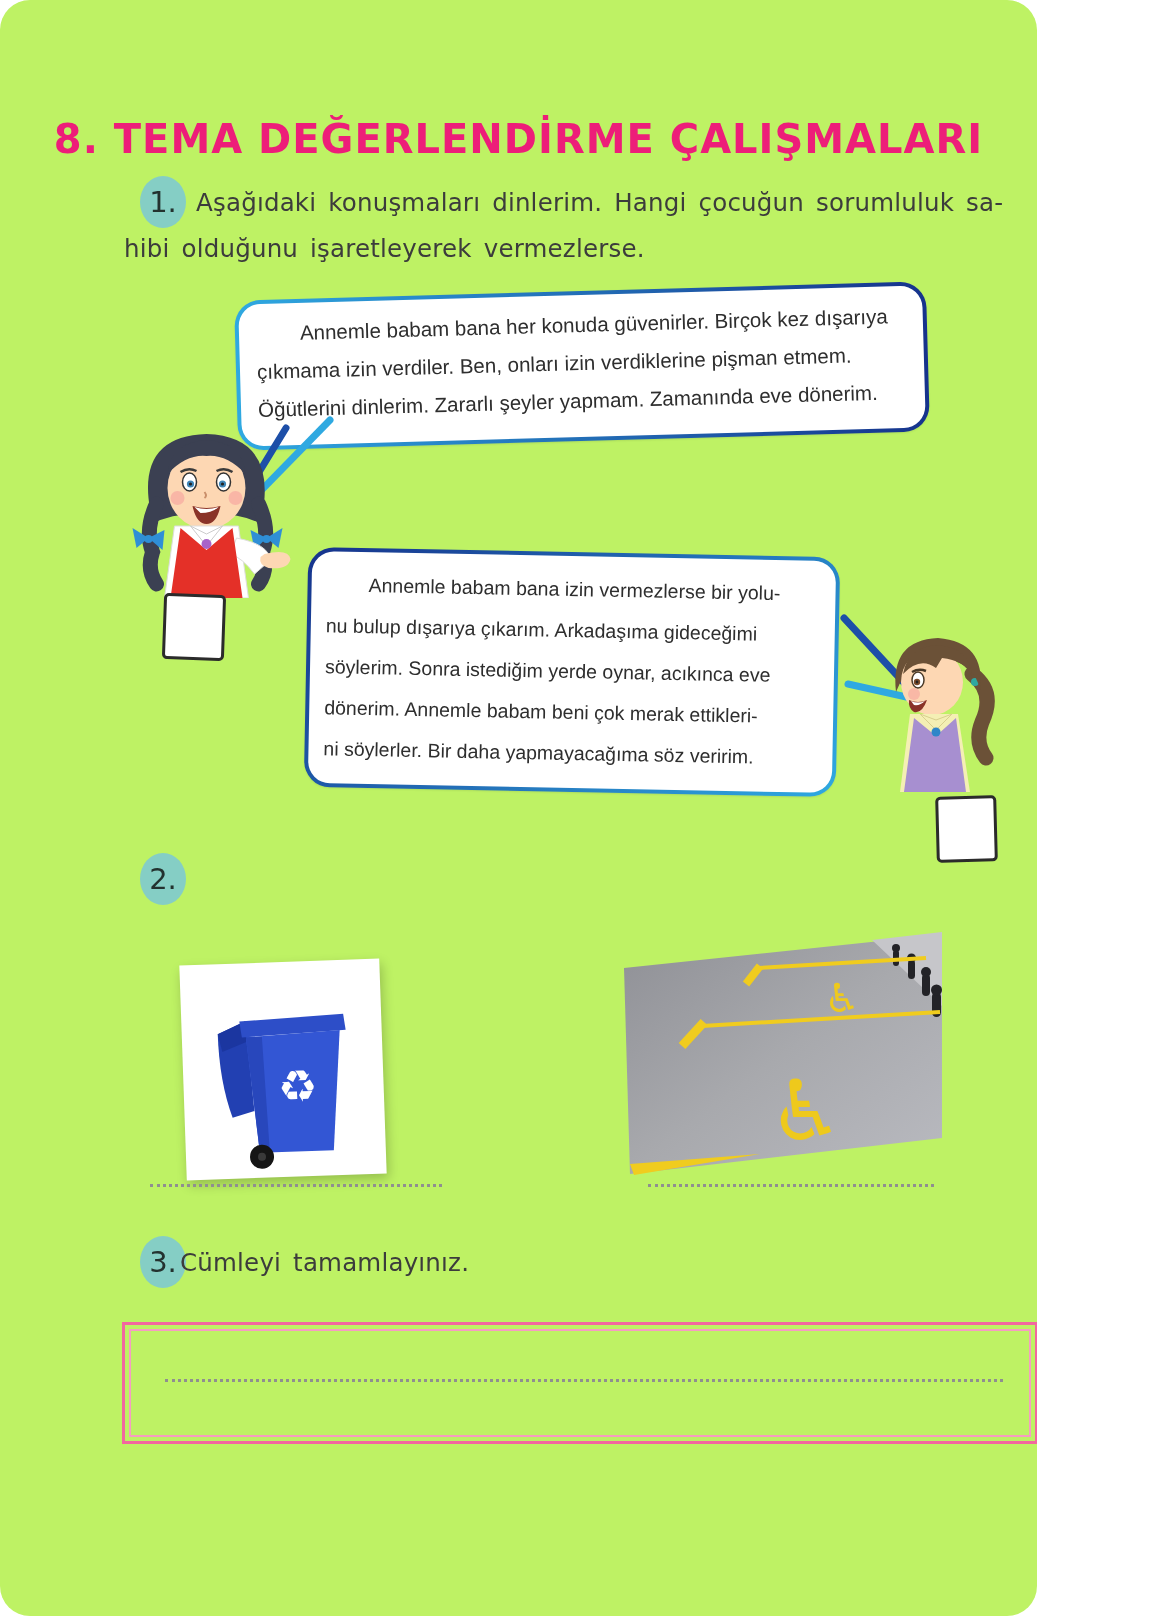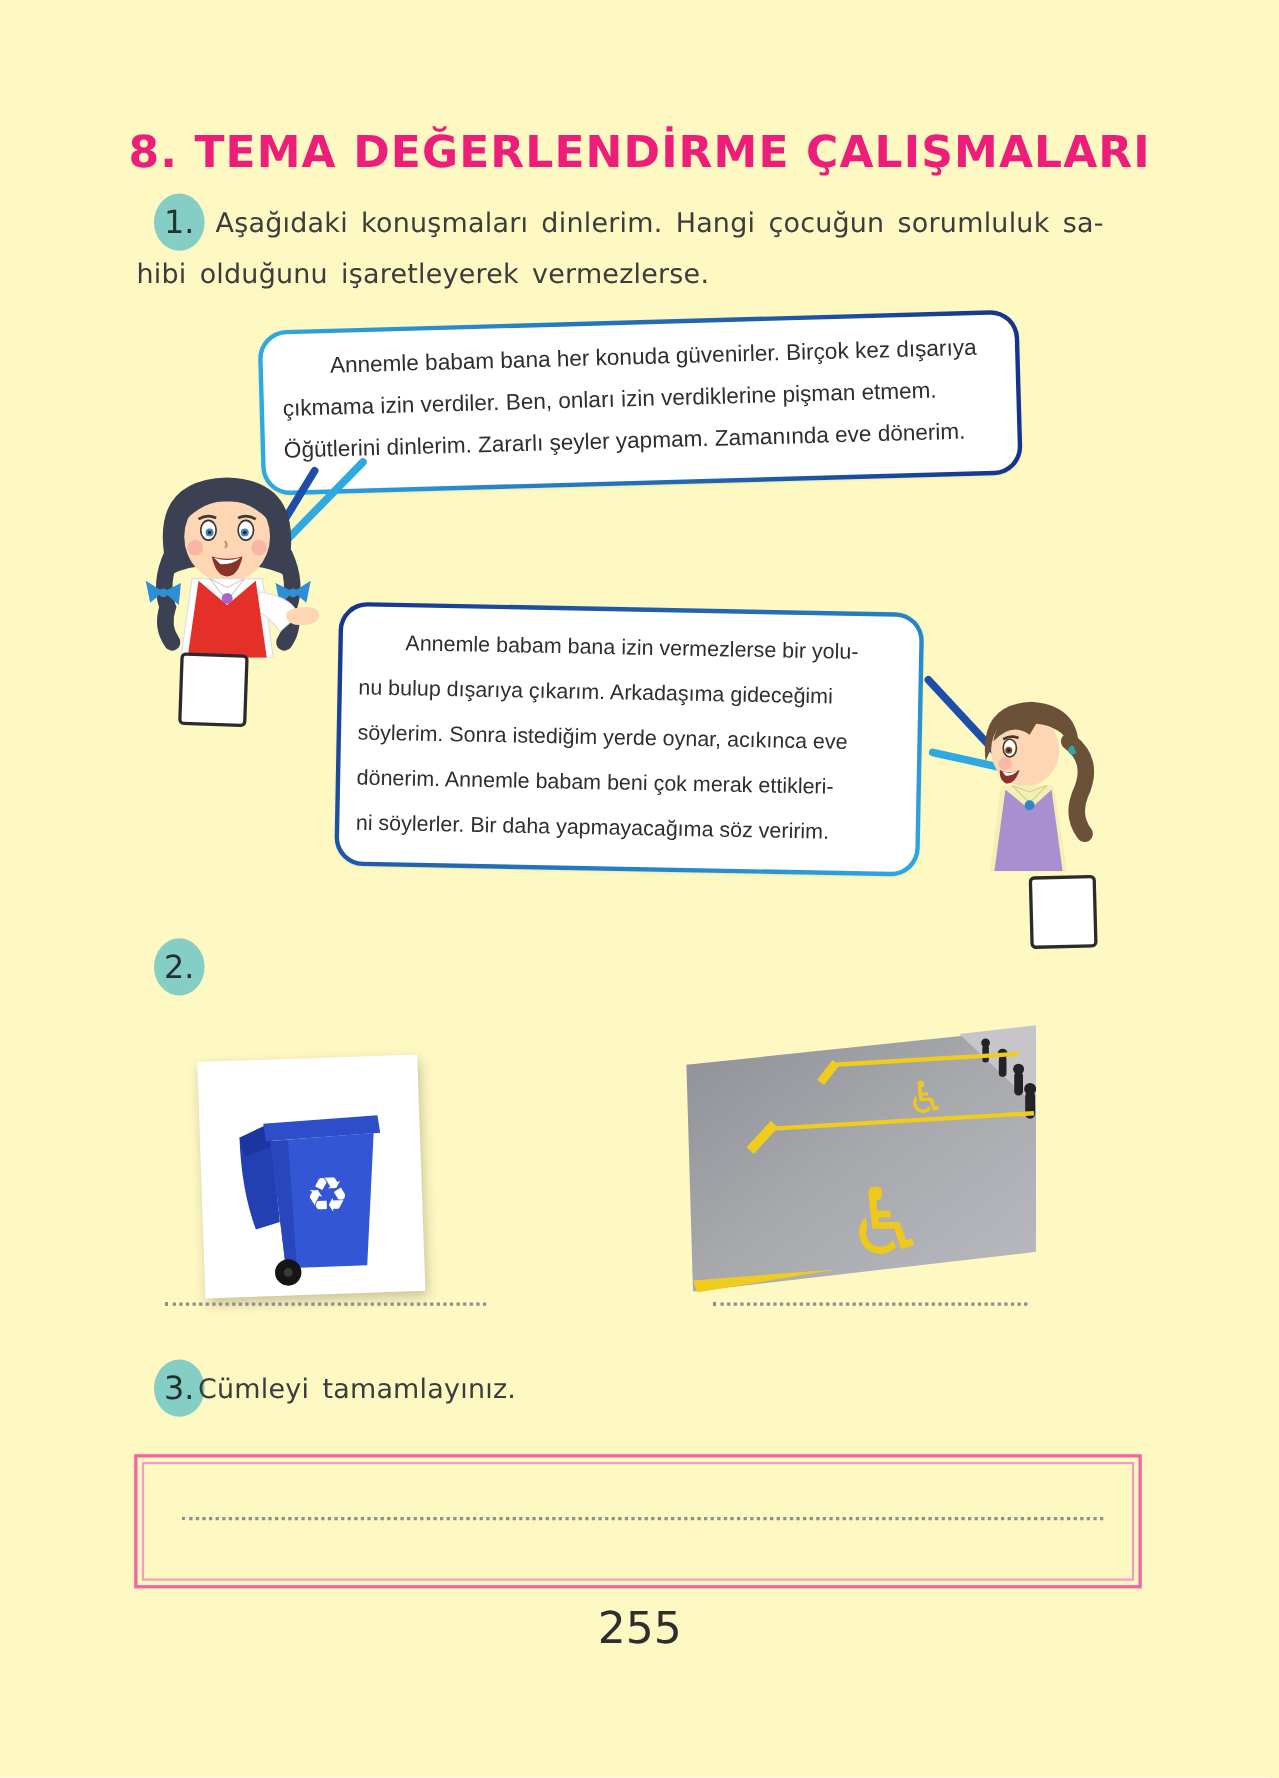--- a/index.html
+++ b/index.html
@@ -1,17 +1,17 @@
 <!DOCTYPE html>
 <html><head>
 <meta charset="utf-8">
 <style>
   html,body{margin:0;padding:0;background:#ffffff;}
-  .page{position:relative;width:1163px;height:1616px;background:#fef9c3;overflow:hidden;
-        font-family:"DejaVu Sans",sans-serif;}
+  .page{position:relative;width:1037px;height:1616px;background:#bef264;overflow:hidden;
+        font-family:"DejaVu Sans",sans-serif;border-radius:30px;}
 
   .page-title{position:absolute;top:116px;left:0;width:100%;text-align:center;
     font-size:40px;font-weight:bold;color:#ed1e79;letter-spacing:1px;}
 
   .qbadge{position:absolute;width:46px;height:52px;border-radius:50%;background:#85cec5;
     color:#23322f;display:flex;align-items:center;justify-content:center;
     font-size:29px;font-weight:500;}
 
   .qtext{position:absolute;font-size:24.5px;color:#3c3c3c;white-space:nowrap;
     letter-spacing:0.2px;word-spacing:4px;}
@@ -200,15 +200,14 @@
     <span>3.</span>
   </div>
   <div class="qtext" style="left:180px;top:1248px;">Cümleyi tamamlayınız.</div>
 
   <div class="pink-box">
     <div class="pink-box-inner">
       <div class="full-dots"></div>
     </div>
   </div>
 
-  <div class="page-number">255</div>
 
 </div>
 
 </body></html>

